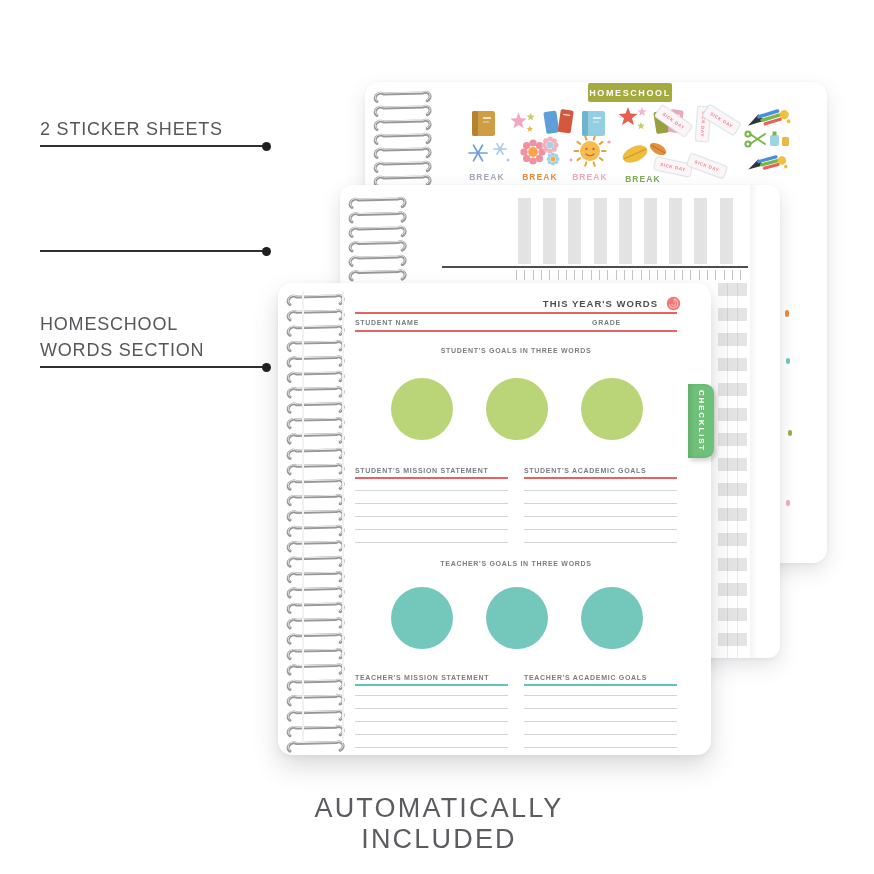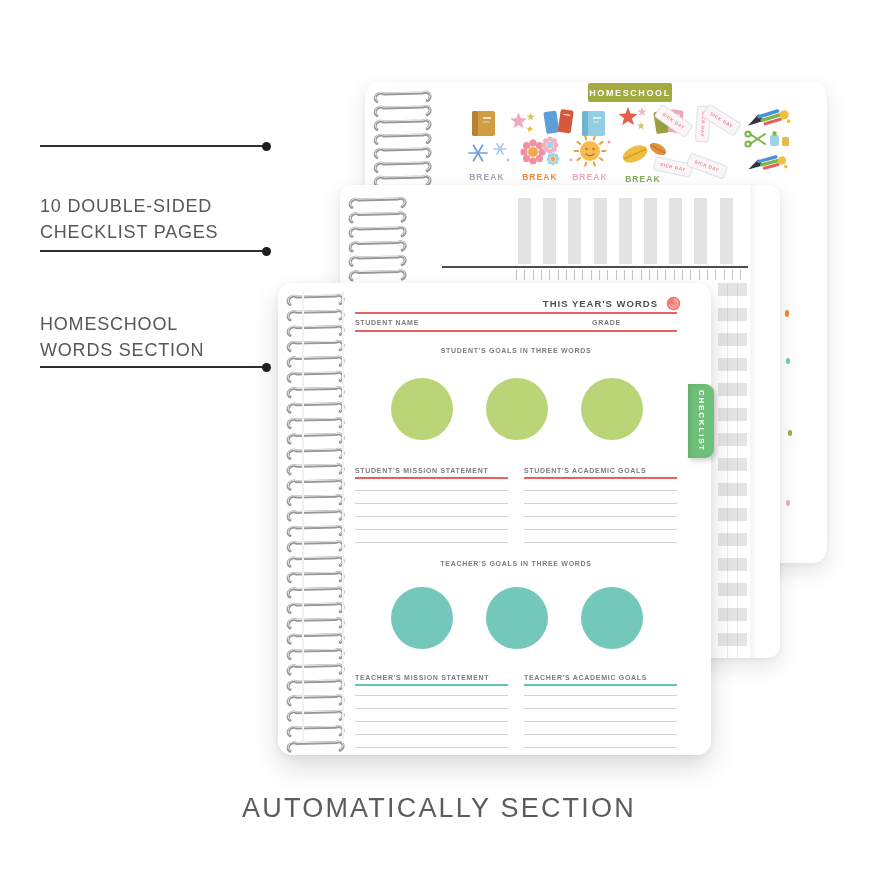--- a/index.html
+++ b/index.html
@@ -98,25 +98,25 @@
   .caption{
     position:absolute;left:239px;top:793px;width:400px;text-align:center;
     font-size:27px;letter-spacing:2.2px;color:#5b5c5f;font-weight:400;
   }
 </style>
 </head>
 <body>
 
 <div class="canvas">
 
+  <div class="callout-text" style="left:40px;top:116px;"><span>2 STICKER SHEETS</span></div>
   <div class="cline" style="left:40px;top:145px;width:228px;">
       <span class="dot"></span>
     </div>
 
-  <div class="callout-text" style="left:40px;top:193px;"><span>10 DOUBLE-SIDED</span><br><span>CHECKLIST PAGES</span></div>
   <div class="cline" style="left:40px;top:250px;width:228px;">
       <span class="dot"></span>
     </div>
 
   <div class="callout-text" style="left:40px;top:311px;"><span>HOMESCHOOL</span><br><span>WORDS SECTION</span></div>
   <div class="cline" style="left:40px;top:366px;width:228px;">
       <span class="dot"></span>
     </div>
 
   <div class="page back">
@@ -432,14 +432,14 @@
     <div class="fieldlbl" style="left:77px;top:391px;">TEACHER'S MISSION STATEMENT</div>
     <div class="fieldlbl" style="left:246px;top:391px;">TEACHER'S ACADEMIC GOALS</div>
     <div class="rule accent-teal" style="left: 77px; top: 401px; width: 153px; height: 1.5px; background: rgb(94, 196, 189);"></div>
     <div class="rule accent-teal" style="left: 246px; top: 401px; width: 153px; height: 1.5px; background: rgb(94, 196, 189);"></div>
   </div>
 
   <div class="tab" id="checklistTab" style="background: rgb(111, 193, 122);">
     <span>CHECKLIST</span>
   </div>
 
-  <div class="caption">AUTOMATICALLY SECTION</div>
+  <div class="caption">AUTOMATICALLY INCLUDED</div>
 </div>
 
 </body></html>

